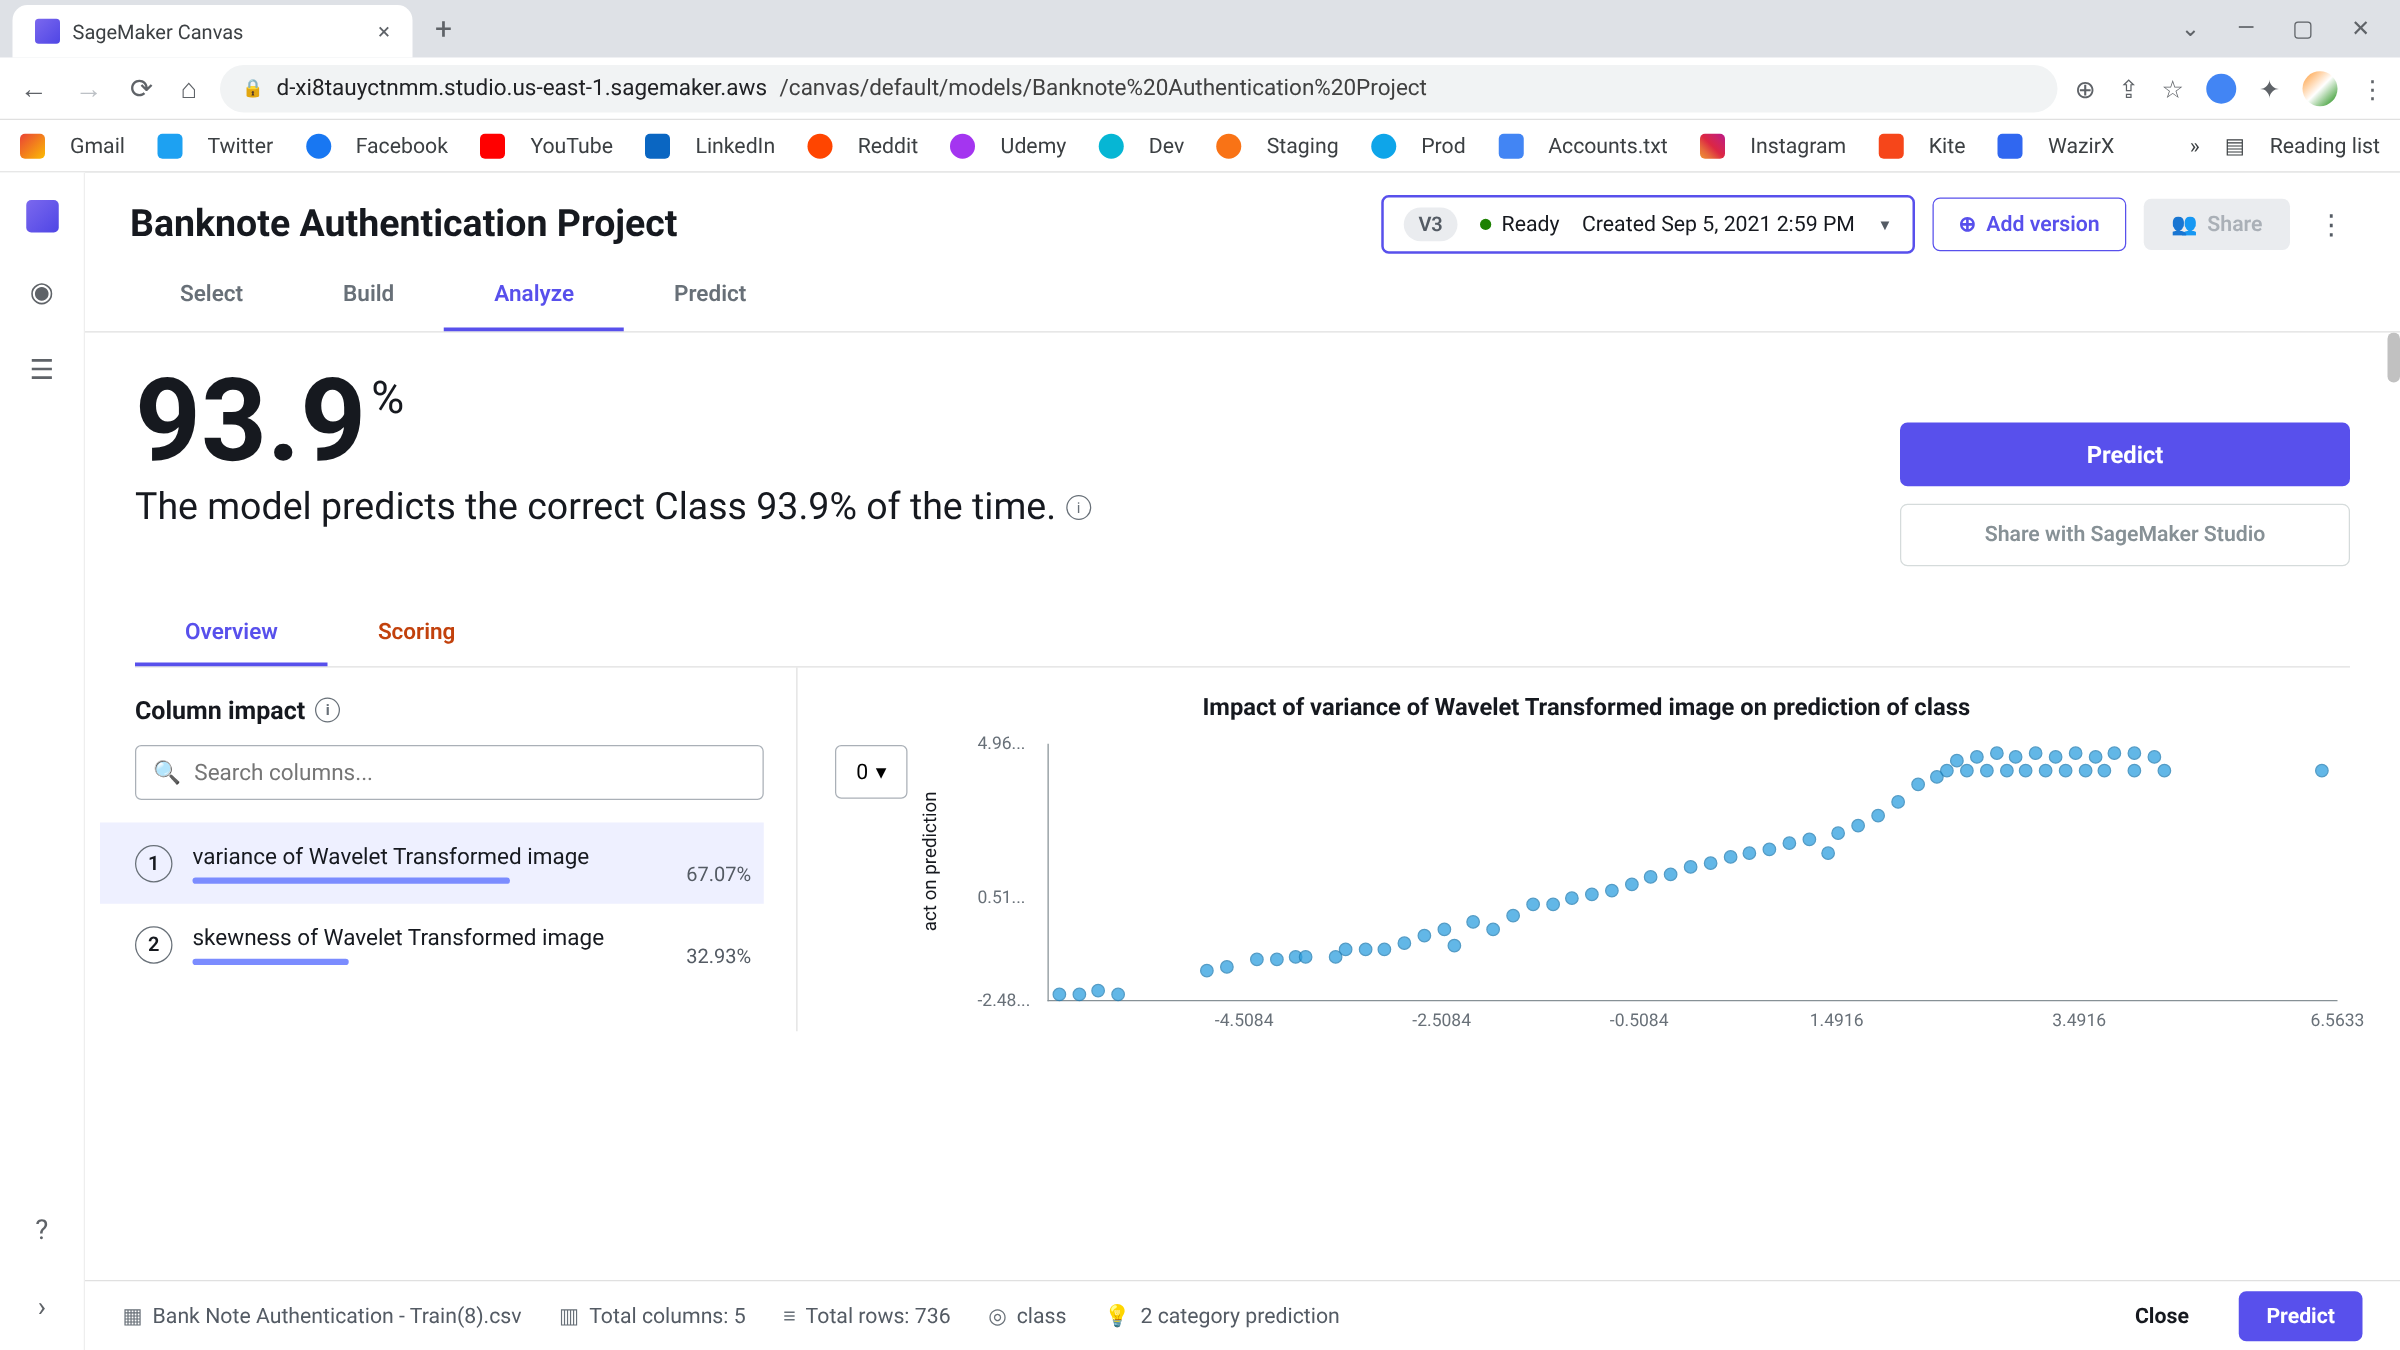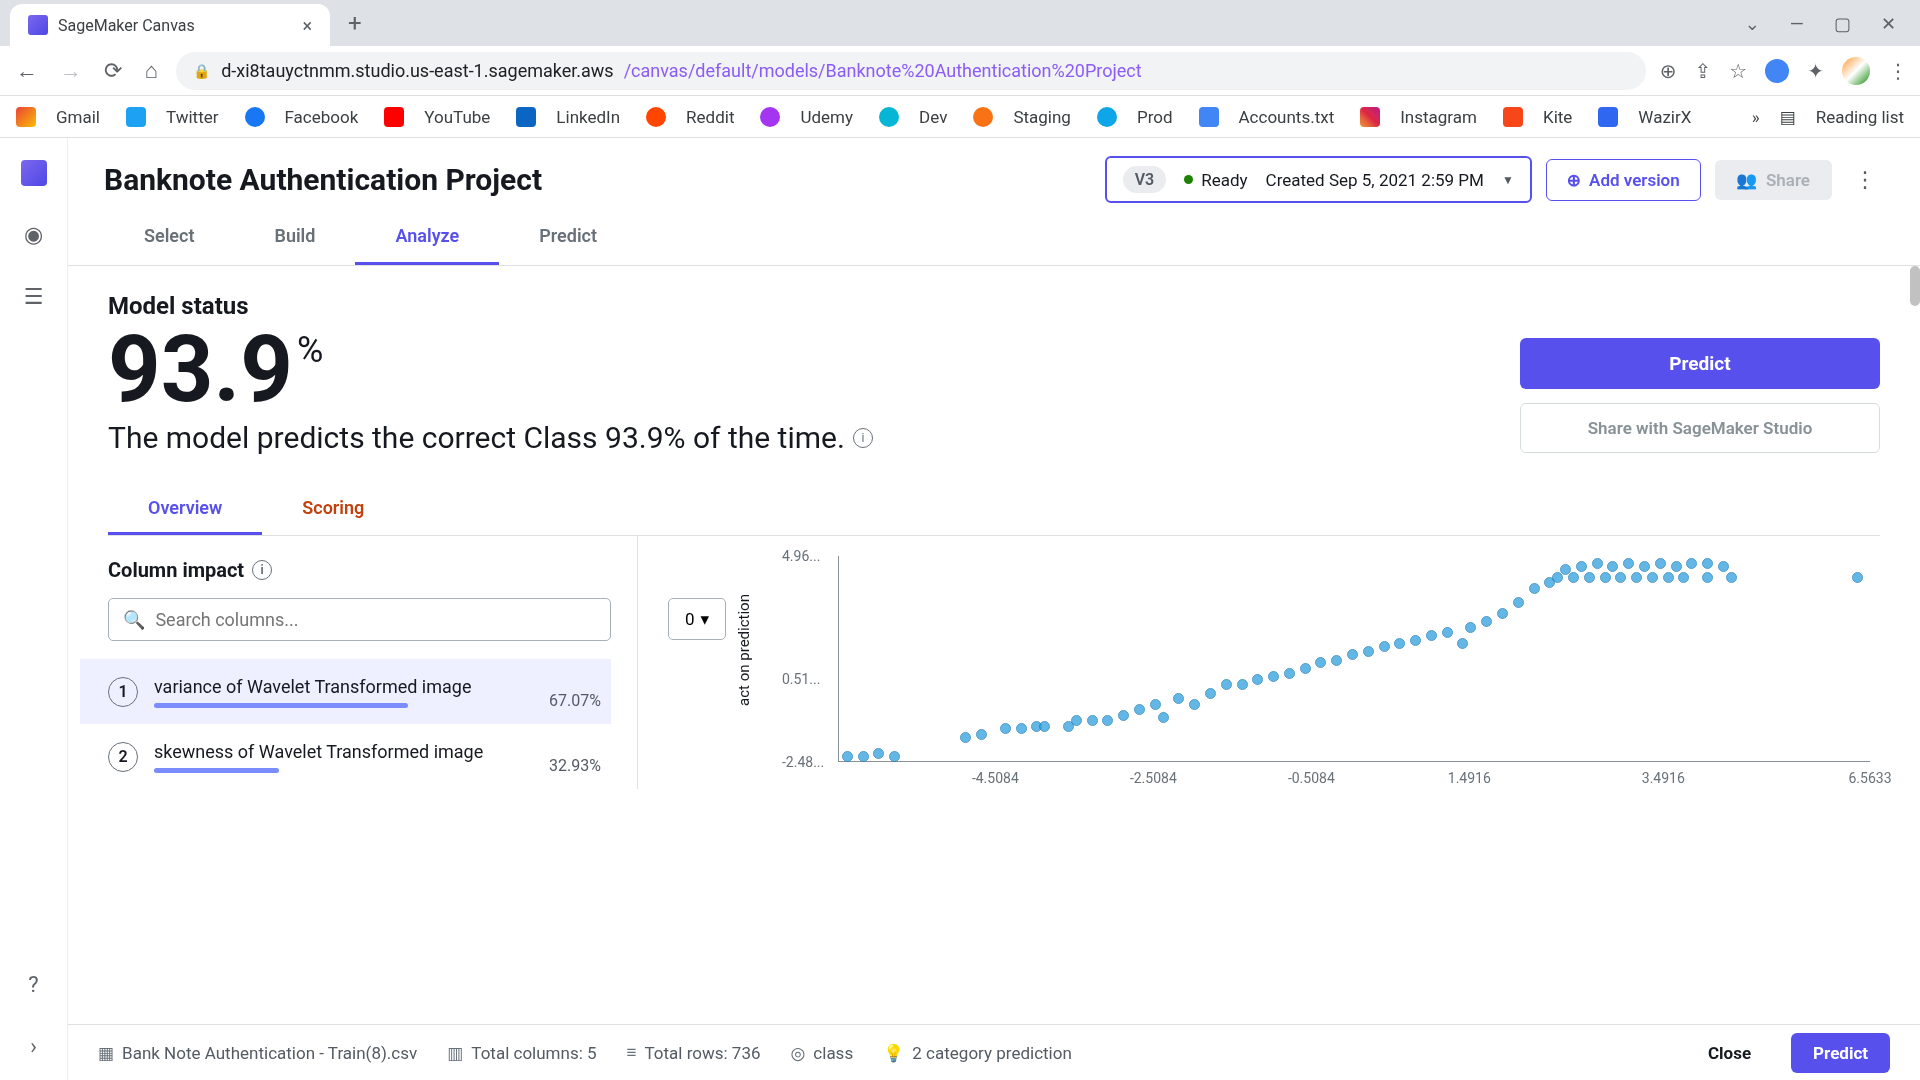--- a/index.html
+++ b/index.html
@@ -15,21 +15,21 @@
 .new-tab { font-size:24px; color:#5f6368; margin-left:18px; cursor:pointer; }
 .win-ctrls { margin-left:auto; display:flex; gap:30px; padding-right:24px; color:#5f6368; font-size:18px; }
 .win-ctrls span { cursor:pointer; }
 
 .addr-bar { background:#fff; display:flex; align-items:center; height:50px; padding:0 12px; gap:14px; border-bottom:1px solid #e0e0e0; }
 .nav-btn { color:#5f6368; font-size:22px; cursor:pointer; padding:4px; }
 .nav-btn.disabled { color:#bdc1c6; }
 .url-field { flex:1; display:flex; align-items:center; background:#f1f3f4; border-radius:24px; height:38px; padding:0 18px; gap:10px; font-size:18px; }
 .lock-icon { color:#5f6368; font-size:14px; }
 .url-host { color:#202124; }
-.url-path { color:#8b5cf6; }
+.url-path { color:#404040; }
 .addr-icons { display:flex; gap:18px; align-items:center; color:#5f6368; }
 .addr-icons span { cursor:pointer; font-size:20px; }
 .ext-icon { width:24px; height:24px; border-radius:50%; background:#4285f4; }
 .avatar-ic { width:28px; height:28px; border-radius:50%; background:linear-gradient(135deg,#ff9933,#fff,#138808); }
 
 .bookmarks { background:#fff; display:flex; align-items:center; height:42px; padding:0 16px; gap:26px; font-size:17px; color:#3c4043; border-bottom:1px solid #e0e0e0; }
 .bm { display:flex; align-items:center; gap:20px; cursor:pointer; }
 .bm-ic { width:20px; height:20px; border-radius:4px; }
 .bm-overflow { margin-left:auto; display:flex; gap:20px; align-items:center; }
 
@@ -249,21 +249,20 @@
       <div class="tab-item">Build</div>
       <div class="tab-item active">Analyze</div>
       <div class="tab-item">Predict</div>
     </div>
 
     <div class="content">
       <div class="scroll-ind"></div>
 
       <div class="status-row">
         <div class="status-left">
-          <div class="status-title">Model status</div>
           <div class="big-pct">
               <span>93.9</span>
               <span class="pct-sign">%</span>
             </div>
           <div class="status-desc">
               <span>The model predicts the correct Class 93.9% of the time.</span>
               <span class="info-ic">i</span>
             </div>
         </div>
         <div class="status-right">
@@ -299,20 +298,21 @@
             <div class="col-rank">2</div>
             <div class="col-body">
               <div class="col-name">skewness of Wavelet Transformed image</div>
               <div class="col-bar" style="width:33%"></div>
             </div>
             <div class="col-pct">32.93%</div>
           </div>
         </div>
 
         <div class="impact-right">
+          <div class="chart-title">Impact of variance of Wavelet Transformed image on prediction of class</div>
           <div class="zero-sel">
               <span>0</span>
               <span>▾</span>
             </div>
           <div class="chart">
             <div class="y-axis-title">act on prediction</div>
             <div class="plot" id="plot">
                 <div class="pt" style="left: calc(0.765503% - 5px); top: calc(97.5806% - 5px);"></div>
                 <div class="pt" style="left: calc(2.29651% - 5px); top: calc(97.5806% - 5px);"></div>
                 <div class="pt" style="left: calc(3.82752% - 5px); top: calc(96.2366% - 5px);"></div>

